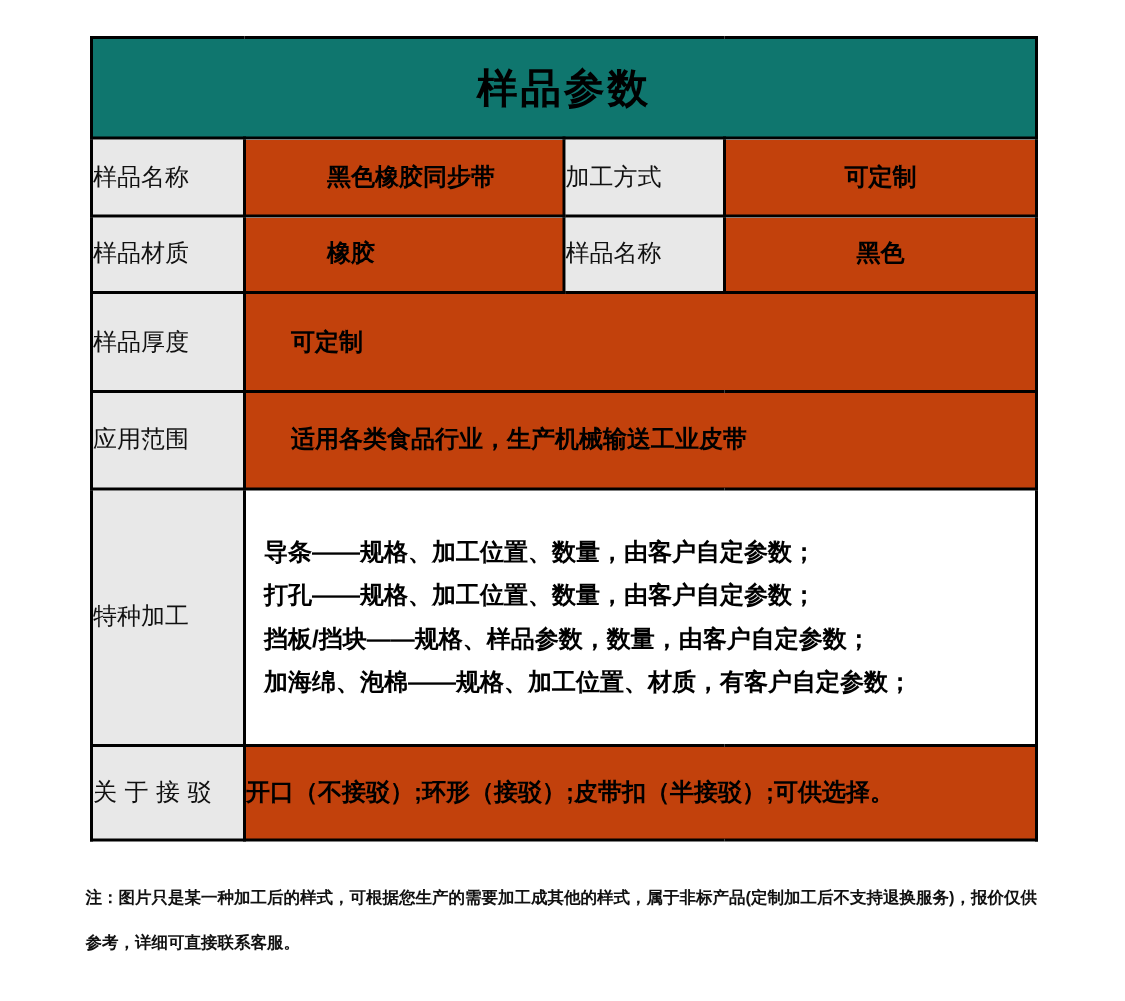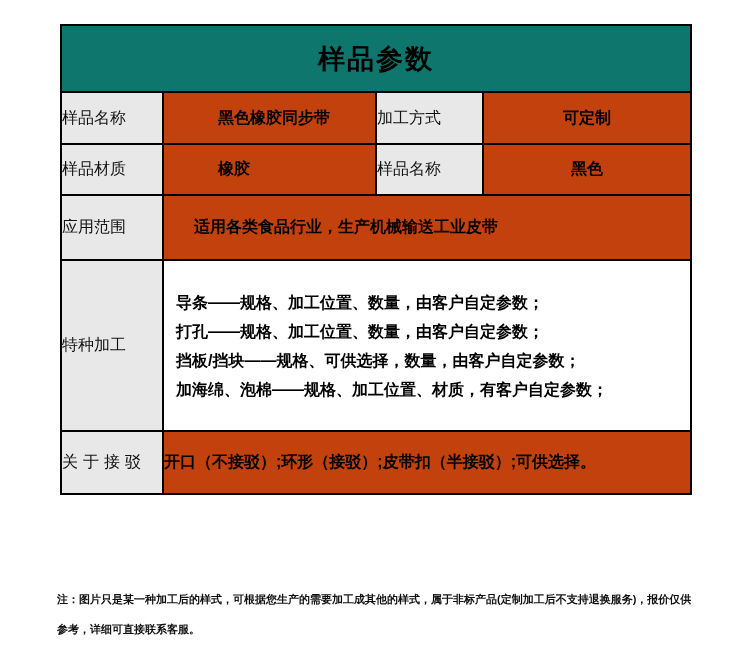--- a/index.html
+++ b/index.html
@@ -104,33 +104,37 @@
         <td class="val center">可定制</td>
       </tr>
 
       <tr class="r2">
         <td class="lbl">样品材质</td>
         <td class="val pad-big">橡胶</td>
         <td class="lbl">样品名称</td>
         <td class="val center">黑色</td>
       </tr>
 
+      <tr class="r3">
+        <td class="lbl">样品厚度</td>
+        <td class="val pad-mid" colspan="3">可定制</td>
+      </tr>
 
       <tr class="r4">
         <td class="lbl">应用范围</td>
         <td class="val pad-mid" colspan="3">适用各类食品行业，生产机械输送工业皮带</td>
       </tr>
 
       <tr class="r5">
         <td class="lbl">特种加工</td>
         <td colspan="3">
           <div class="multiline">
             <div class="line">导条——规格、加工位置、数量，由客户自定参数；</div>
             <div class="line">打孔——规格、加工位置、数量，由客户自定参数；</div>
-            <div class="line">挡板/挡块——规格、可供选择，数量，由客户自定参数；</div>
+            <div class="line">挡板/挡块——规格、样品参数，数量，由客户自定参数；</div>
             <div class="line">加海绵、泡棉——规格、加工位置、材质，有客户自定参数；</div>
           </div>
         </td>
       </tr>
 
       <tr class="r6">
         <td class="lbl spaced">关于接驳</td>
         <td class="val pad-sm" colspan="3">开口（不接驳）;环形（接驳）;皮带扣（半接驳）;可供选择。</td>
       </tr>
     </tbody>

